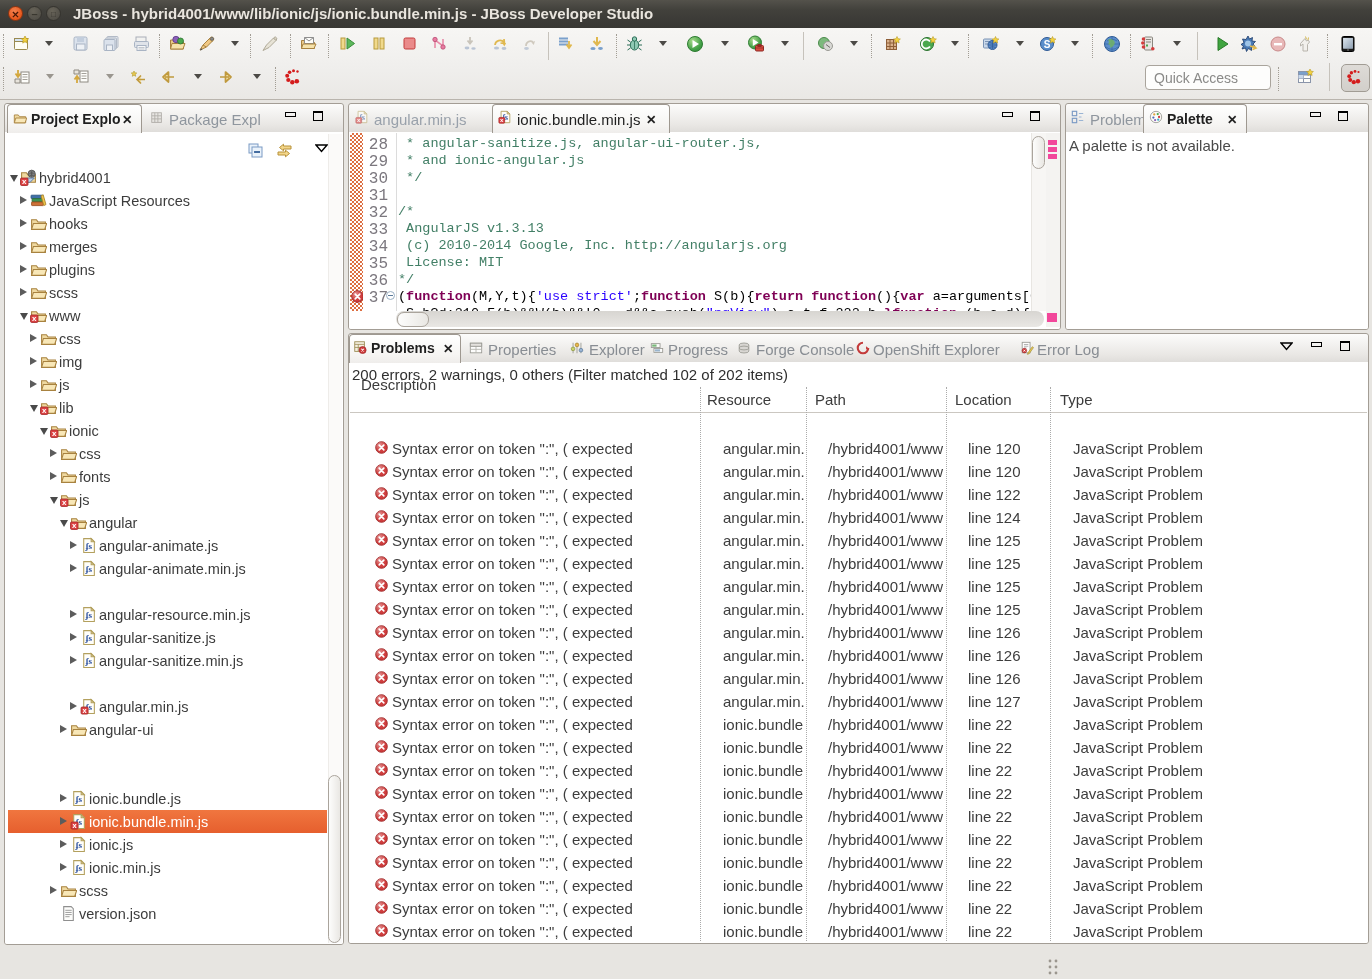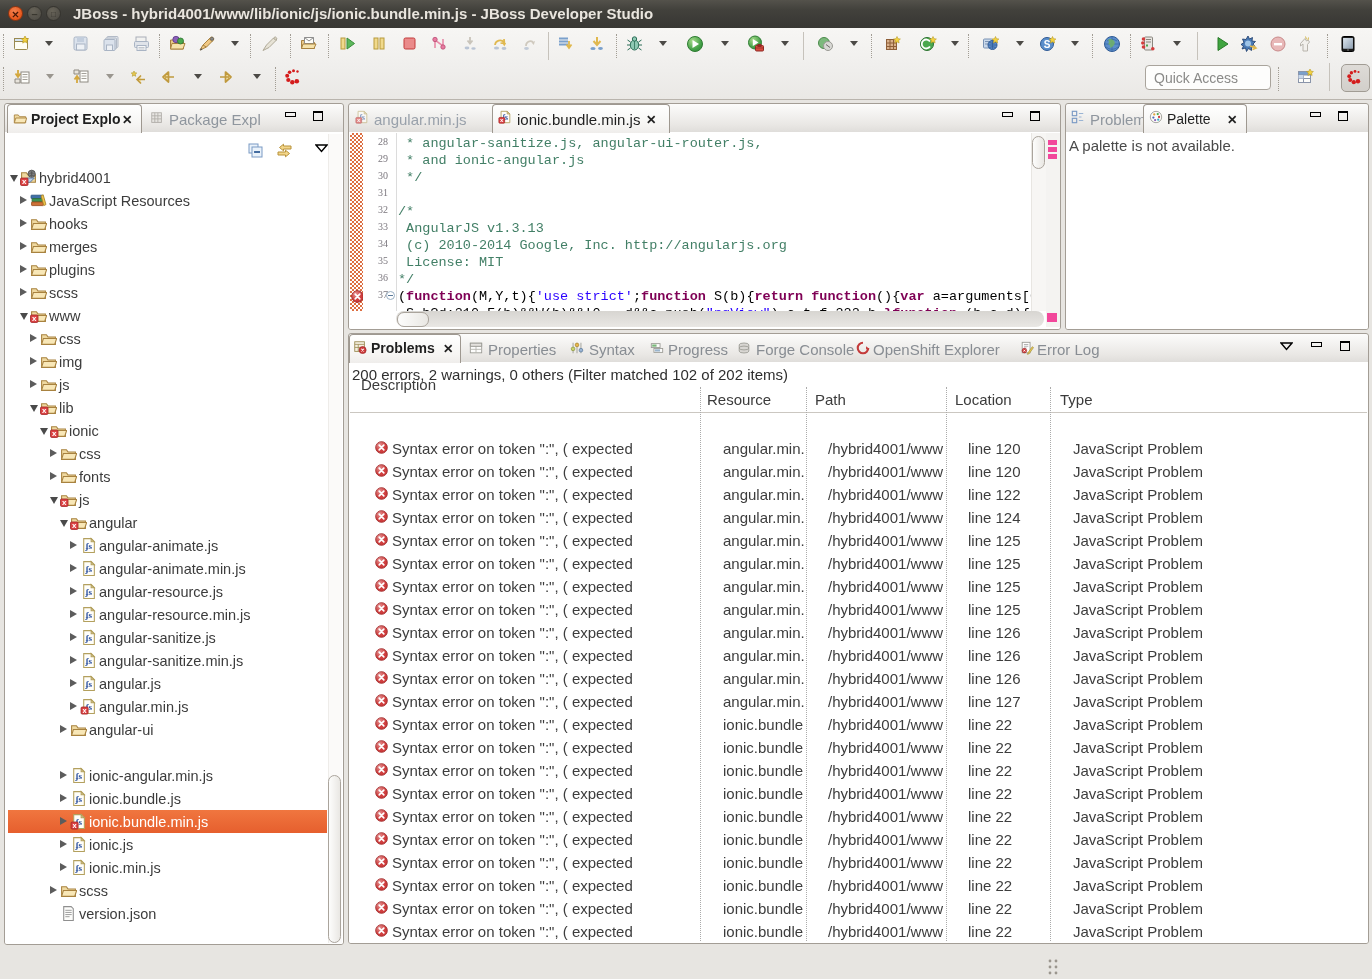--- a/index.html
+++ b/index.html
@@ -45,21 +45,21 @@
 .sel{background:linear-gradient(#f0763f,#e65f2e);color:#fff}
 .arr-c{position:absolute;top:7px;width:0;height:0;border-left:7px solid #5c5c5c;border-top:4.5px solid transparent;border-bottom:4.5px solid transparent}
 .arr-e{position:absolute;top:9px;width:0;height:0;border-top:7px solid #4a4a4a;border-left:4.5px solid transparent;border-right:4.5px solid transparent}
 .ticon{position:absolute;top:3px;width:17px;height:17px}
 
 .sbtrack{position:absolute;background:#f0efed;border:1px solid #d8d5d0;box-sizing:border-box;border-radius:2px}
 .sbthumb{position:absolute;background:linear-gradient(90deg,#fdfdfc,#e9e7e3);border:1px solid #aaa49c;border-radius:7px;box-sizing:border-box}
 
 #ed-annot{position:absolute;left:350px;top:133px;width:13px;height:178px;
  background:repeating-conic-gradient(#dd6f42 0% 25%,#fff 0% 50%);background-size:4px 4px}
-.lnum{position:absolute;width:20px;text-align:right;font-family:Liberation Serif, serif;font-size:10px;color:#7b777e}
+.lnum{position:absolute;width:20px;text-align:right;font-family:Liberation Mono, monospace;font-size:16px;color:#7b777e}
 .cline{position:absolute;left:398px;font-family:"Liberation Mono",monospace;font-size:13.5px;white-space:pre;color:#000}
 .cmt{color:#427f66}
 .kw{color:#7f0055;font-weight:bold}
 .str{color:#2a00ff}
 
 .prow{position:absolute;left:1px;height:23px;width:1018px;font-size:15px;color:#3d3d3d;white-space:pre}
 .pcell{position:absolute;top:4px}
 .dotcol{position:absolute;width:0;border-left:1px dotted #ababab}
 .hdr{position:absolute;font-size:15px;color:#3b3b3b;top:4px}
 .errico{position:absolute;width:13px;height:13px}
@@ -478,44 +478,35 @@
       </svg><span class="lbl" style="left:71px">js</span></div>
     <div class="trow" style="top:378px"><span class="arr-e" style="left:52px"></span><svg class="ticon" style="left:62px" viewBox="0 0 16 16">
         <use href="#folderx"></use>
       </svg><span class="lbl" style="left:81px">angular</span></div>
     <div class="trow" style="top:401px"><span class="arr-c" style="left:62px"></span><svg class="ticon" style="left:72px" viewBox="0 0 16 16">
         <use href="#jsfile"></use>
       </svg><span class="lbl" style="left:91px">angular-animate.js</span></div>
     <div class="trow" style="top:424px"><span class="arr-c" style="left:62px"></span><svg class="ticon" style="left:72px" viewBox="0 0 16 16">
         <use href="#jsfile"></use>
       </svg><span class="lbl" style="left:91px">angular-animate.min.js</span></div>
-    <div class="trow" style="top:447px"><span class="arr-c" style="left:62px"></span><svg class="ticon" style="left:72px" viewBox="0 0 16 16">
-        <use href="#jsfile"></use>
-      </svg><span class="lbl" style="left:91px">angular-resource.js</span></div>
     <div class="trow" style="top:470px"><span class="arr-c" style="left:62px"></span><svg class="ticon" style="left:72px" viewBox="0 0 16 16">
         <use href="#jsfile"></use>
       </svg><span class="lbl" style="left:91px">angular-resource.min.js</span></div>
     <div class="trow" style="top:493px"><span class="arr-c" style="left:62px"></span><svg class="ticon" style="left:72px" viewBox="0 0 16 16">
         <use href="#jsfile"></use>
       </svg><span class="lbl" style="left:91px">angular-sanitize.js</span></div>
     <div class="trow" style="top:516px"><span class="arr-c" style="left:62px"></span><svg class="ticon" style="left:72px" viewBox="0 0 16 16">
         <use href="#jsfile"></use>
       </svg><span class="lbl" style="left:91px">angular-sanitize.min.js</span></div>
-    <div class="trow" style="top:539px"><span class="arr-c" style="left:62px"></span><svg class="ticon" style="left:72px" viewBox="0 0 16 16">
-        <use href="#jsfile"></use>
-      </svg><span class="lbl" style="left:91px">angular.js</span></div>
     <div class="trow" style="top:562px"><span class="arr-c" style="left:62px"></span><svg class="ticon" style="left:72px" viewBox="0 0 16 16">
         <use href="#jsfilex"></use>
       </svg><span class="lbl" style="left:91px">angular.min.js</span></div>
     <div class="trow" style="top:585px"><span class="arr-c" style="left:52px"></span><svg class="ticon" style="left:62px" viewBox="0 0 16 16">
         <use href="#folder"></use>
       </svg><span class="lbl" style="left:81px">angular-ui</span></div>
-    <div class="trow" style="top:631px"><span class="arr-c" style="left:52px"></span><svg class="ticon" style="left:62px" viewBox="0 0 16 16">
-        <use href="#jsfile"></use>
-      </svg><span class="lbl" style="left:81px">ionic-angular.min.js</span></div>
     <div class="trow" style="top:654px"><span class="arr-c" style="left:52px"></span><svg class="ticon" style="left:62px" viewBox="0 0 16 16">
         <use href="#jsfile"></use>
       </svg><span class="lbl" style="left:81px">ionic.bundle.js</span></div>
     <div class="trow sel" style="top:677px"><span class="arr-c" style="left:52px"></span><svg class="ticon" style="left:62px" viewBox="0 0 16 16">
         <use href="#jsfilex"></use>
       </svg><span class="lbl" style="left:81px">ionic.bundle.min.js</span></div>
     <div class="trow" style="top:700px"><span class="arr-c" style="left:52px"></span><svg class="ticon" style="left:62px" viewBox="0 0 16 16">
         <use href="#jsfile"></use>
       </svg><span class="lbl" style="left:81px">ionic.js</span></div>
     <div class="trow" style="top:723px"><span class="arr-c" style="left:52px"></span><svg class="ticon" style="left:62px" viewBox="0 0 16 16">
@@ -599,21 +590,21 @@
 <div class="tab" style="left:1143px;width:104px;top:104px"></div>
 <svg class="ttab-icon" style="left:1149px;top:110px" viewBox="0 0 16 16">
     <circle cx="8" cy="8" r="6.5" fill="#fdfdfa" stroke="#9a9a94"></circle>
     <circle cx="6" cy="5" r="1.3" fill="#e0a23e"></circle>
     <circle cx="10" cy="4.6" r="1.3" fill="#4aa84e"></circle>
     <circle cx="11.5" cy="8" r="1.3" fill="#d43c3c"></circle>
     <circle cx="5" cy="8.6" r="1.3" fill="#4a6ab5"></circle>
     <circle cx="7" cy="11.5" r="1.3" fill="#8a5fb8"></circle>
     <circle cx="10.5" cy="11" r="1.3" fill="#3ab0c9"></circle>
   </svg>
-<span class="tabtxt atxt" style="left:1167px;top:111px;font-weight:normal;font-size:14px">Palette</span>
+<span class="tabtxt atxt" style="left:1167px;top:111px;font-weight:bold;font-size:14px">Palette</span>
 <span class="tclose" style="left:1227px;top:112px">✕</span>
 <div class="minb" style="left:1310px;top:112px"></div>
 <div class="maxb" style="left:1338px;top:111px"></div>
 <span style="position:absolute;left:1069px;top:137px;font-size:15px;color:#4a4a4a">A palette is not available.</span>
 <div class="panel" style="left:348px;top:333px;width:1021px;height:611px"></div>
 <div class="hband" style="left:349px;top:334px;width:1019px;height:28px"></div>
 <div class="pbody" style="left:349px;top:362px;width:1019px;height:581px;position:absolute"></div>
 <div class="tab" style="left:349px;width:112px;top:334px"></div>
 <svg class="ttab-icon" style="left:353px;top:340px" viewBox="0 0 16 16">
     <rect x="2" y="2" width="11" height="11" fill="#f4f0e2" stroke="#9a8a50"></rect>
@@ -628,21 +619,21 @@
     <path d="M1.5 6 h13 M8 2.5 v11 M1.5 9.5 h13" stroke="#b4b4ae"></path>
     <rect x="1.5" y="2.5" width="13" height="3.5" fill="#e4e2de" stroke="#9a9a94"></rect>
   </svg>
 <span class="tabtxt" style="left:488px;top:341px;color:#888d93">Properties</span>
 <svg class="ttab-icon" style="left:570px;top:341px" viewBox="0 0 16 16">
     <path d="M3.5 2 v12 M8 2 v12 M12.5 2 v12" stroke="#9a9a94" stroke-width="1"></path>
     <circle cx="3.5" cy="9" r="2.1" fill="#c9d46a" stroke="#8a9440" stroke-width="0.8"></circle>
     <circle cx="8" cy="4.5" r="2.1" fill="#e8b84e" stroke="#a8842a" stroke-width="0.8"></circle>
     <circle cx="12.5" cy="10.5" r="2.1" fill="#9ab4d4" stroke="#5a7a9a" stroke-width="0.8"></circle>
   </svg>
-<span class="tabtxt" style="left:589px;top:341px;color:#888d93">Syntax</span>
+<span class="tabtxt" style="left:589px;top:341px;color:#888d93">Explorer</span>
 <svg class="ttab-icon" style="left:650px;top:341px" viewBox="0 0 16 16">
     <rect x="1.5" y="3" width="10" height="4.5" fill="#fdfdfc" stroke="#9a9a94"></rect>
     <rect x="2.5" y="4" width="5" height="2.5" fill="#7ab87a"></rect>
     <rect x="4.5" y="8.5" width="10" height="4.5" fill="#fdfdfc" stroke="#9a9a94"></rect>
     <rect x="5.5" y="9.5" width="6" height="2.5" fill="#9ab4cc"></rect>
   </svg>
 <span class="tabtxt" style="left:668px;top:341px;color:#888d93">Progress</span>
 <svg class="ttab-icon" style="left:737px;top:341px" viewBox="0 0 16 16">
     <ellipse cx="8" cy="4.5" rx="5.5" ry="2.2" fill="#d8d6d2" stroke="#9a9a94"></ellipse>
     <path d="M2.5 4.5 v7 a5.5 2.2 0 0 0 11 0 v-7" fill="#d8d6d2" stroke="#9a9a94"></path>

